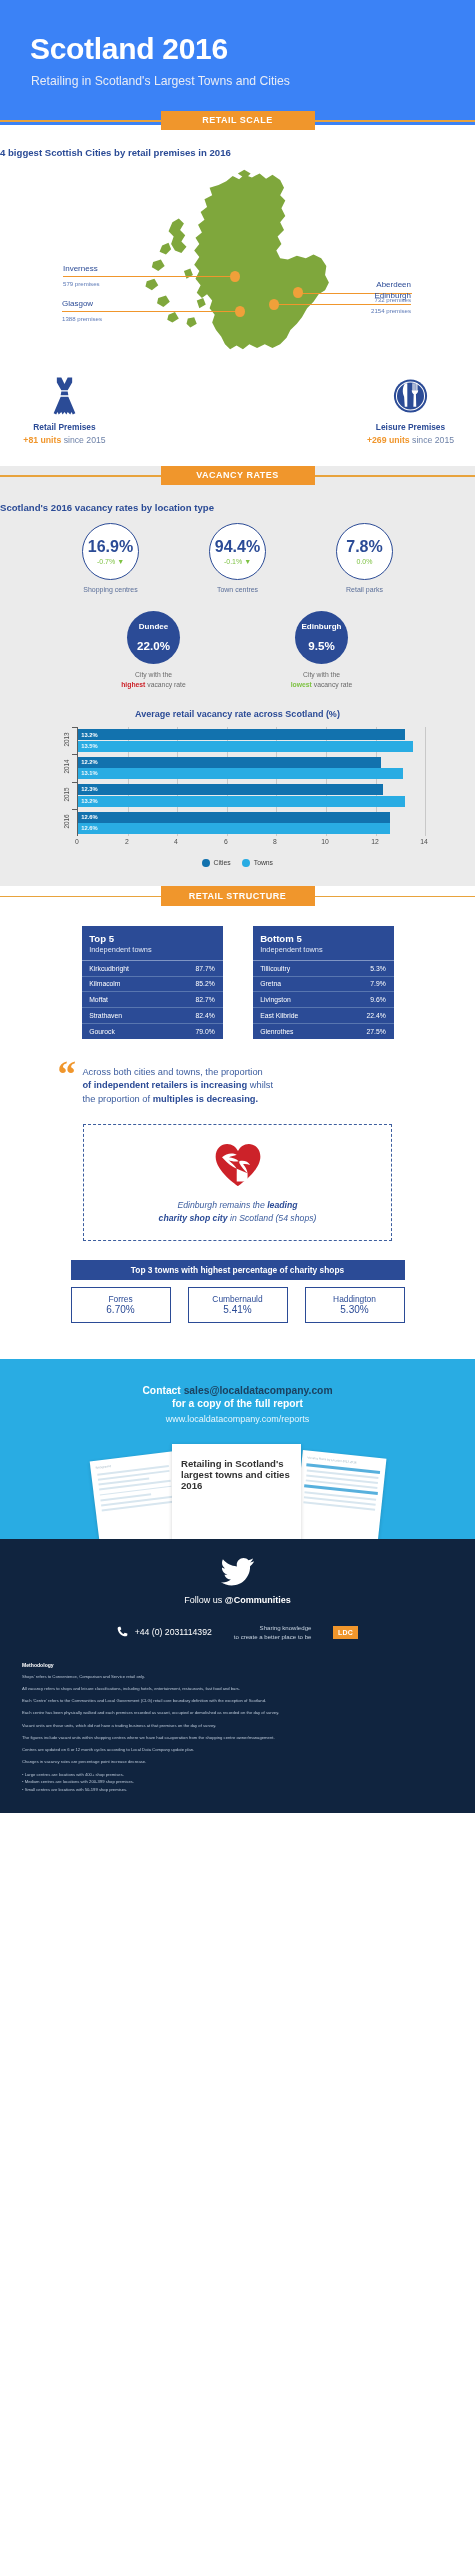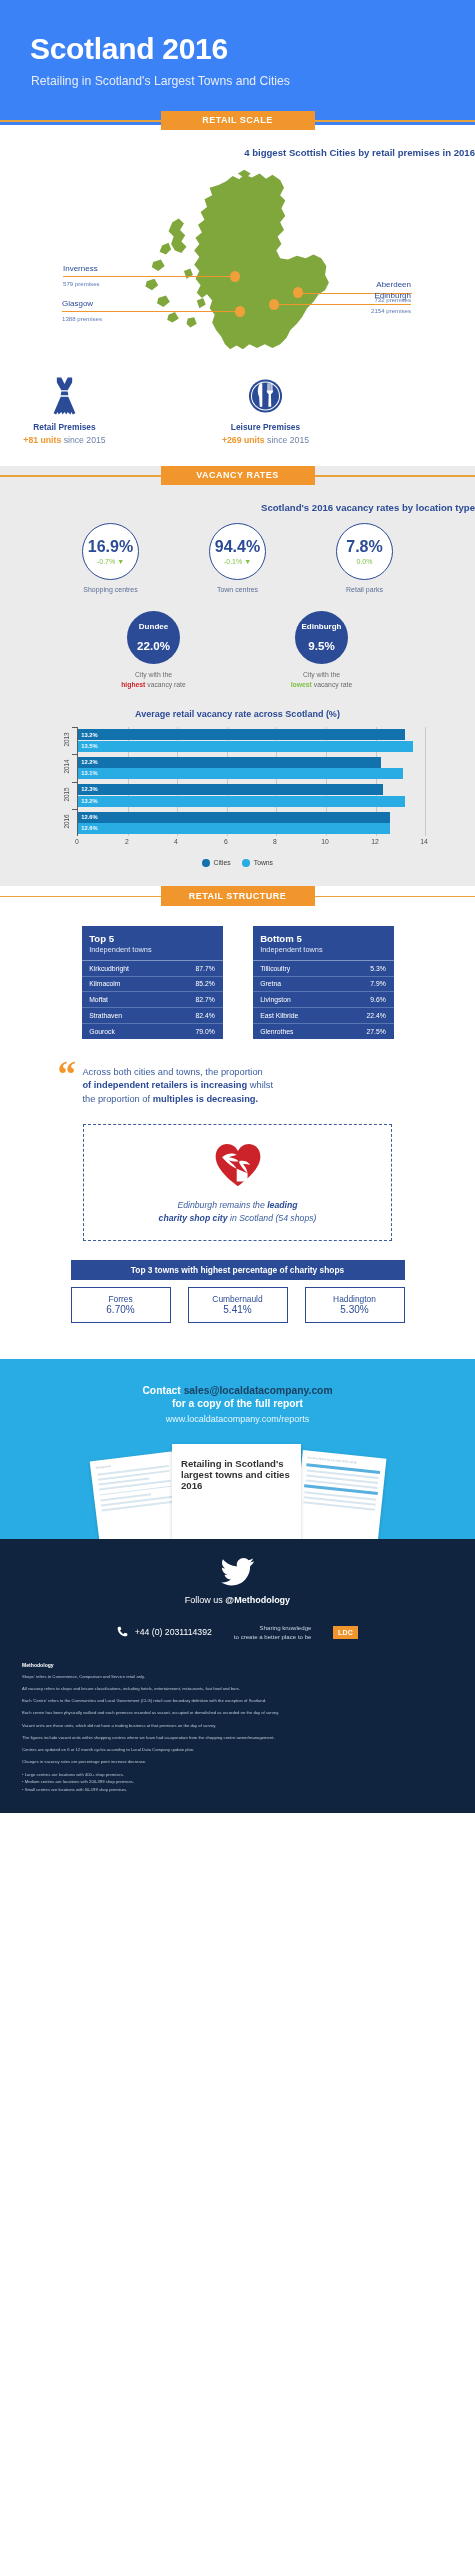--- a/index.html
+++ b/index.html
@@ -48,21 +48,21 @@
     text-align: center;
     font-size: 9px;
     font-weight: bold;
     letter-spacing: 0.5px;
     padding: 4.5px 0 5.1px 0;
   }
 
   
   .sec-retail-scale { background: #ffffff; padding-bottom: 16.7px; }
   .sec-title {
-    text-align: right;
+    text-align: left;
     font-size: 9.6px;
     font-weight: bold;
     color: #2b4b96;
     padding: 16.7px 0 3.9px 0;
   }
 
   .map-wrap {
     position: relative;
     width: 475px;
     height: 204px;
@@ -80,21 +80,21 @@
     position: absolute; width: 9.6px; height: 11px;
     border-radius: 50%; background: #f0a03a;
   }
   .lbl-inverness { left: 63px; top: 102px; text-align: left; }
   .lbl-aberdeen  { left: 315px; top: 118px; text-align: right; width: 96px;}
   .lbl-glasgow   { left: 62px;  top: 137px; text-align: left; }
   .lbl-edinburgh { left: 315px; top: 129px; text-align: right; width: 96px;}
 
   
   .prem-row {
-    display: flex; justify-content: flex-start; gap: 72px;
+    display: flex; justify-content: space-between; gap: 72px;
     padding: 10.3px 0 3.9px 0;
   }
   .prem { text-align: center; width: 129px; }
   .prem-icon { height: 40px; display: flex; align-items: flex-end; justify-content: center; }
   .prem-name { font-size: 8.4px; font-weight: bold; color: #2b4b96; margin-top: 6.4px; }
   .prem-delta { font-size: 8.7px; margin-top: 2.6px; }
   .prem-delta b { color: #f0962c; font-weight: bold; }
   .prem-delta span { color: #6e82a8; font-weight: 400; }
 
   
@@ -644,21 +644,21 @@
                  C16.2 12.8 8.3 8.5 3 2.1 C2.1 3.7 1.6 5.6 1.6 7.6
                  C1.6 11.3 3.5 14.6 6.4 16.5 C4.6 16.5 3 16 1.5 15.1 L1.5 15.3
                  C1.5 20.6 5.3 25 10.2 26 C9.3 26.3 8.4 26.4 7.4 26.4
                  C6.7 26.4 6.1 26.3 5.4 26.2 C6.8 30.5 10.8 33.7 15.6 33.8
                  C11.9 36.7 7.2 38.4 2.1 38.4 C1.3 38.4 0.6 38.4 0 38.3
                  C4.8 41.4 10.5 43.2 16.7 43.2 C35.5 43.2 45.8 27.6 45.8 14.1
                  L45.8 12.8 C47.9 11.3 49.8 9.4 51.2 7.2 Z" fill="#ffffff"></path>
       </svg>
     </div>
     <div class="social-txt">
-      <span>Follow us </span><b>@Methodology</b>
+      <span>Follow us </span><b>@Communities</b>
     </div>
   </div>
 
   <div class="sec-phone">
     <div class="phone-row">
       <div class="phone">
         <span>
           <svg width="11" height="11" viewBox="0 0 17 17">
             <path d="M3.4 1 C2 1 1 2.2 1 3.4 C1 9.9 7.1 16 13.6 16 C14.8 16 16 15 16 13.6
                      L16 11.6 L11.8 10.3 L10.2 12.4 C8.1 11.3 5.7 8.9 4.6 6.8 L6.7 5.2 L5.4 1 Z" fill="#ffffff"></path>

